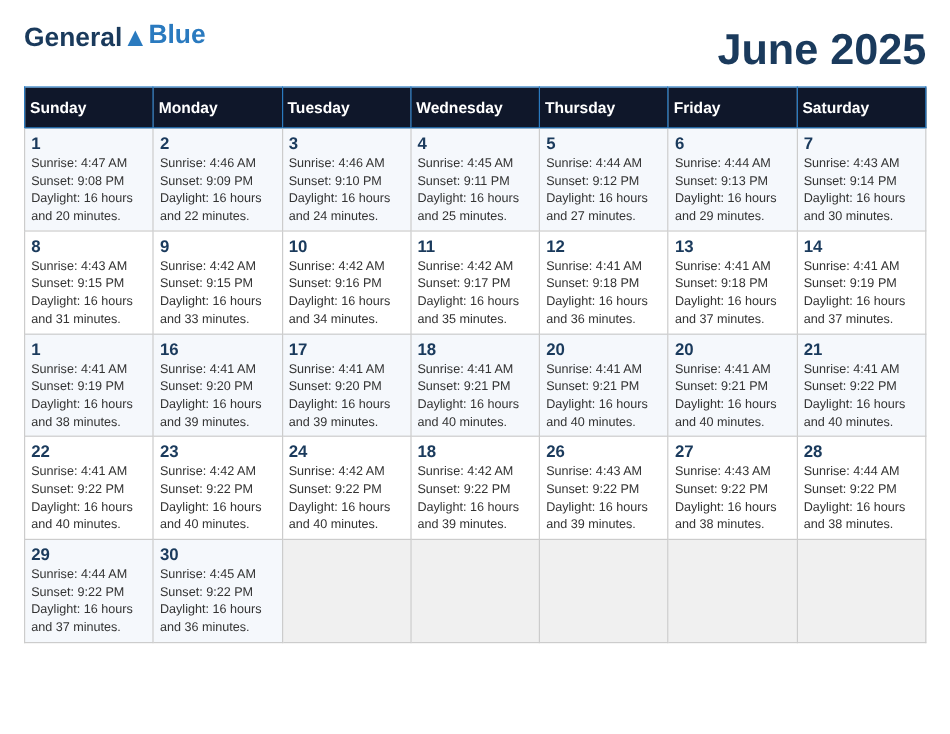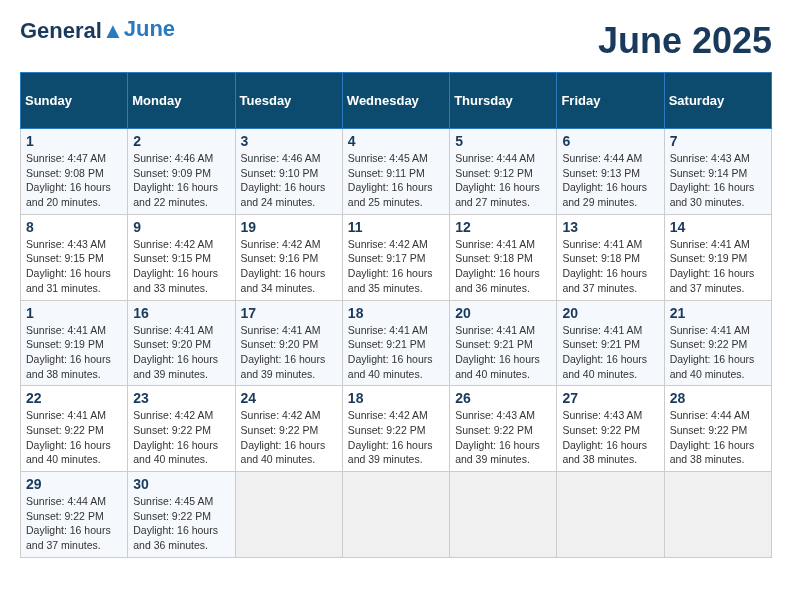--- a/index.html
+++ b/index.html
@@ -38,23 +38,23 @@
     .subtitle {
       font-size: 16px;
       color: #333;
     }
     table {
       width: 100%;
       border-collapse: collapse;
       font-size: 11px;
     }
     thead tr th {
-      background: #0c4a6e;
+      background: #0f172a;
       color: #fff;
-      padding: 20px 4px;
+      padding: 9px 4px;
       text-align: left;
       font-size: 13px;
       font-weight: bold;
       border: 1px solid #2a7abf;
     }
     tbody tr td {
       border: 1px solid #ccc;
       padding: 4px 5px;
       vertical-align: top;
       background: #fff;
@@ -82,21 +82,21 @@
 <body>
 
 <div class="header-area">
   <div class="logo">
     <div style="display:flex;align-items:center;">
       <span class="logo-text">
         <span style="color:#1a3a5c;">General</span><span style="color:#2a7abf;">▲</span>
       </span>
     </div>
     <div style="display:flex;align-items:center;margin-top:-4px;">
-      <span style="font-size:22px;font-weight:bold;color:#2a7abf;">June</span>
+      <span style="font-size:22px;font-weight:bold;color:#2a7abf;">Blue</span>
     </div>
   </div>
   <div class="title-area">
     <div class="main-title">June 2025</div>
   </div>
 </div>
 
 <table>
   <thead>
     <tr>
@@ -170,21 +170,21 @@
 and 31 minutes.</div>
         </td>
         <td>
           <span class="day-num">9</span>
           <div class="day-info" style="white-space: pre-line;">Sunrise: 4:42 AM
 Sunset: 9:15 PM
 Daylight: 16 hours
 and 33 minutes.</div>
         </td>
         <td>
-          <span class="day-num">19</span>
+          <span class="day-num">10</span>
           <div class="day-info" style="white-space: pre-line;">Sunrise: 4:42 AM
 Sunset: 9:16 PM
 Daylight: 16 hours
 and 34 minutes.</div>
         </td>
         <td>
           <span class="day-num">11</span>
           <div class="day-info" style="white-space: pre-line;">Sunrise: 4:42 AM
 Sunset: 9:17 PM
 Daylight: 16 hours

